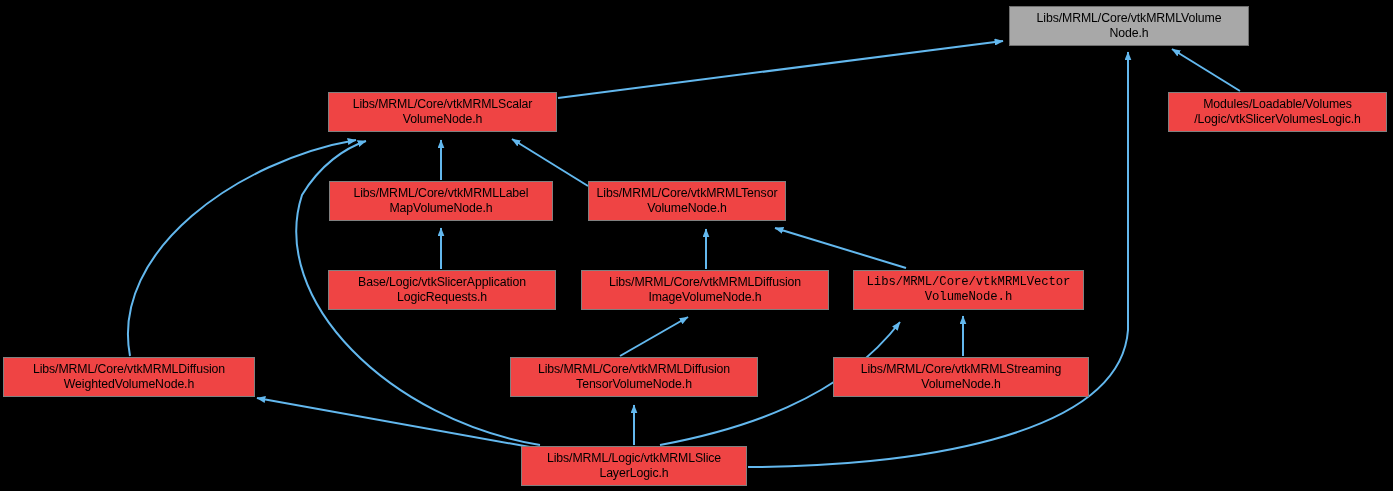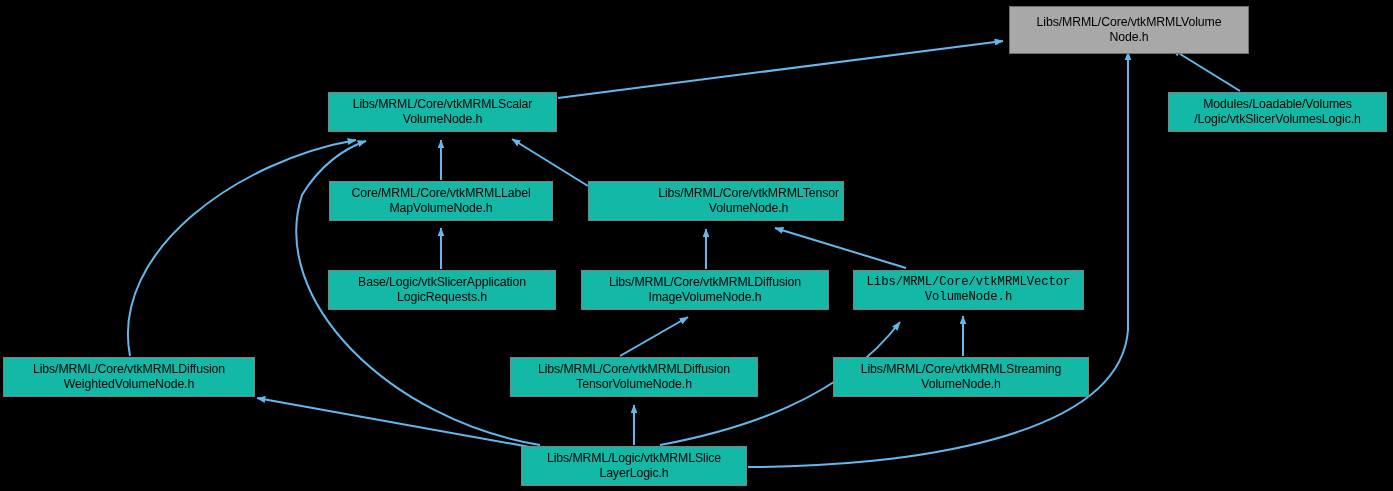--- a/index.html
+++ b/index.html
@@ -19,21 +19,21 @@
     position: absolute;
     left: 0;
     top: 0;
     width: 1393px;
     height: 491px;
   }
   .graph-node {
     position: absolute;
     box-sizing: border-box;
     border: 1px solid #808080;
-    background: #14b8a6;
+    background: #ef4444;
     color: #000000;
     display: flex;
     align-items: center;
     justify-content: center;
     text-align: center;
     font-size: 12.3px;
     line-height: 15px;
     letter-spacing: -0.1px;
     white-space: pre-line;
     z-index: 2;
@@ -72,29 +72,29 @@
         <path d="M 906,268 L 775,228" fill="none" stroke="#63b8ee" stroke-width="2" marker-end="url(#arrowhead)"></path>
         <path d="M 620,356 L 688,317" fill="none" stroke="#63b8ee" stroke-width="2" marker-end="url(#arrowhead)"></path>
         <path d="M 963,356 L 963,316" fill="none" stroke="#63b8ee" stroke-width="2" marker-end="url(#arrowhead)"></path>
         <path d="M 660,445 C 740,430 840,400 900,322" fill="none" stroke="#63b8ee" stroke-width="2" marker-end="url(#arrowhead)"></path>
         <path d="M 634,445 L 634,405" fill="none" stroke="#63b8ee" stroke-width="2" marker-end="url(#arrowhead)"></path>
         <path d="M 530,447 L 257,398" fill="none" stroke="#63b8ee" stroke-width="2" marker-end="url(#arrowhead)"></path>
       </g>
   </svg>
 
   <div id="nodes-group">
-      <div class="graph-node highlight" style="left: 1009px; top: 6px; width: 240px; height: 48px;"><span class="node-label">Libs/MRML/Core/vtkMRMLVolume
+      <div class="graph-node highlight" style="left: 1009px; top: 6px; width: 240px; height: 40px;"><span class="node-label">Libs/MRML/Core/vtkMRMLVolume
 Node.h</span></div>
       <div class="graph-node" style="left: 1168px; top: 92px; width: 219px; height: 40px; justify-content: center;"><span class="node-label">Modules/Loadable/Volumes
 /Logic/vtkSlicerVolumesLogic.h</span></div>
       <div class="graph-node" style="left: 328px; top: 92px; width: 229px; height: 40px;"><span class="node-label">Libs/MRML/Core/vtkMRMLScalar
 VolumeNode.h</span></div>
-      <div class="graph-node" style="left: 329px; top: 181px; width: 224px; height: 40px;"><span class="node-label">Core/MRML/Core/vtkMRMLLabel
+      <div class="graph-node" style="left: 329px; top: 181px; width: 224px; height: 40px;"><span class="node-label">Libs/MRML/Core/vtkMRMLLabel
 MapVolumeNode.h</span></div>
-      <div class="graph-node" style="left: 588px; top: 181px; width: 256px; height: 40px; justify-content: flex-end;"><span class="node-label">Libs/MRML/Core/vtkMRMLTensor
+      <div class="graph-node" style="left: 588px; top: 181px; width: 198px; height: 40px;"><span class="node-label">Libs/MRML/Core/vtkMRMLTensor
 VolumeNode.h</span></div>
       <div class="graph-node" style="left: 328px; top: 270px; width: 228px; height: 40px;"><span class="node-label">Base/Logic/vtkSlicerApplication
 LogicRequests.h</span></div>
       <div class="graph-node" style="left: 581px; top: 270px; width: 248px; height: 40px;"><span class="node-label">Libs/MRML/Core/vtkMRMLDiffusion
 ImageVolumeNode.h</span></div>
       <div class="graph-node" style="left: 853px; top: 270px; width: 231px; height: 40px; font-family: Liberation Mono, monospace;"><span class="node-label">Libs/MRML/Core/vtkMRMLVector
 VolumeNode.h</span></div>
       <div class="graph-node" style="left: 3px; top: 357px; width: 252px; height: 40px;"><span class="node-label">Libs/MRML/Core/vtkMRMLDiffusion
 WeightedVolumeNode.h</span></div>
       <div class="graph-node" style="left: 510px; top: 357px; width: 248px; height: 40px;"><span class="node-label">Libs/MRML/Core/vtkMRMLDiffusion

